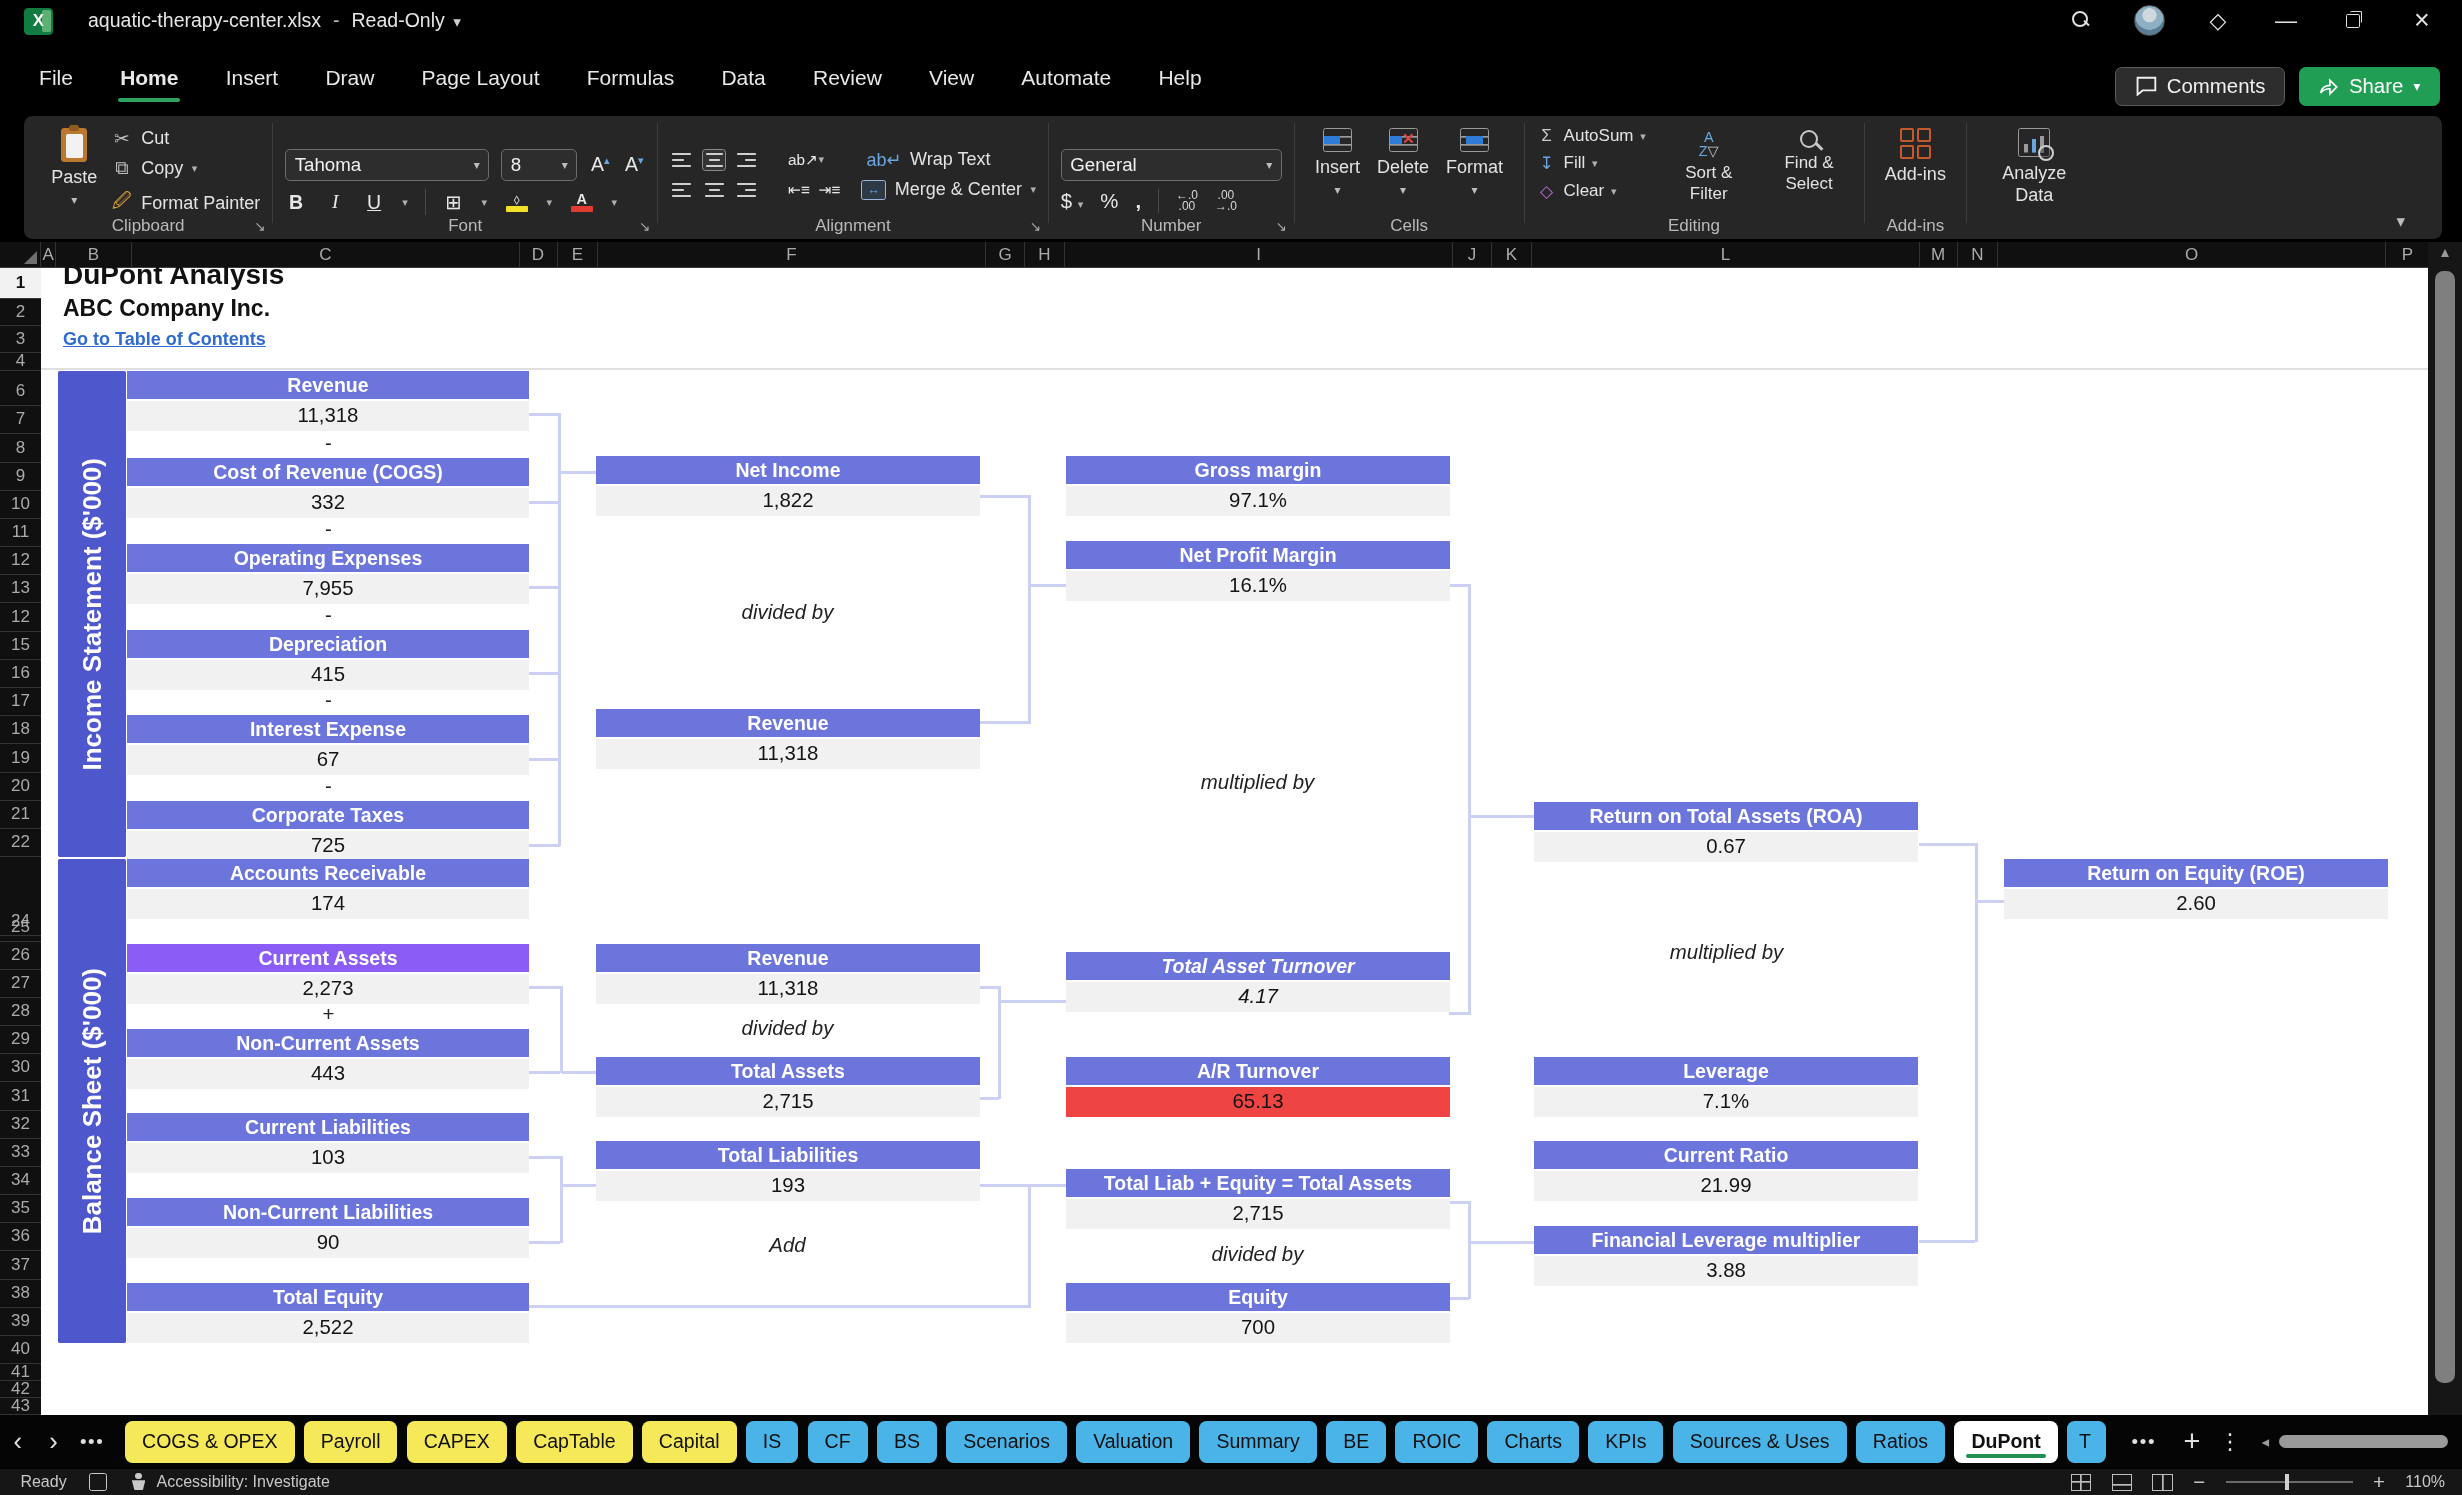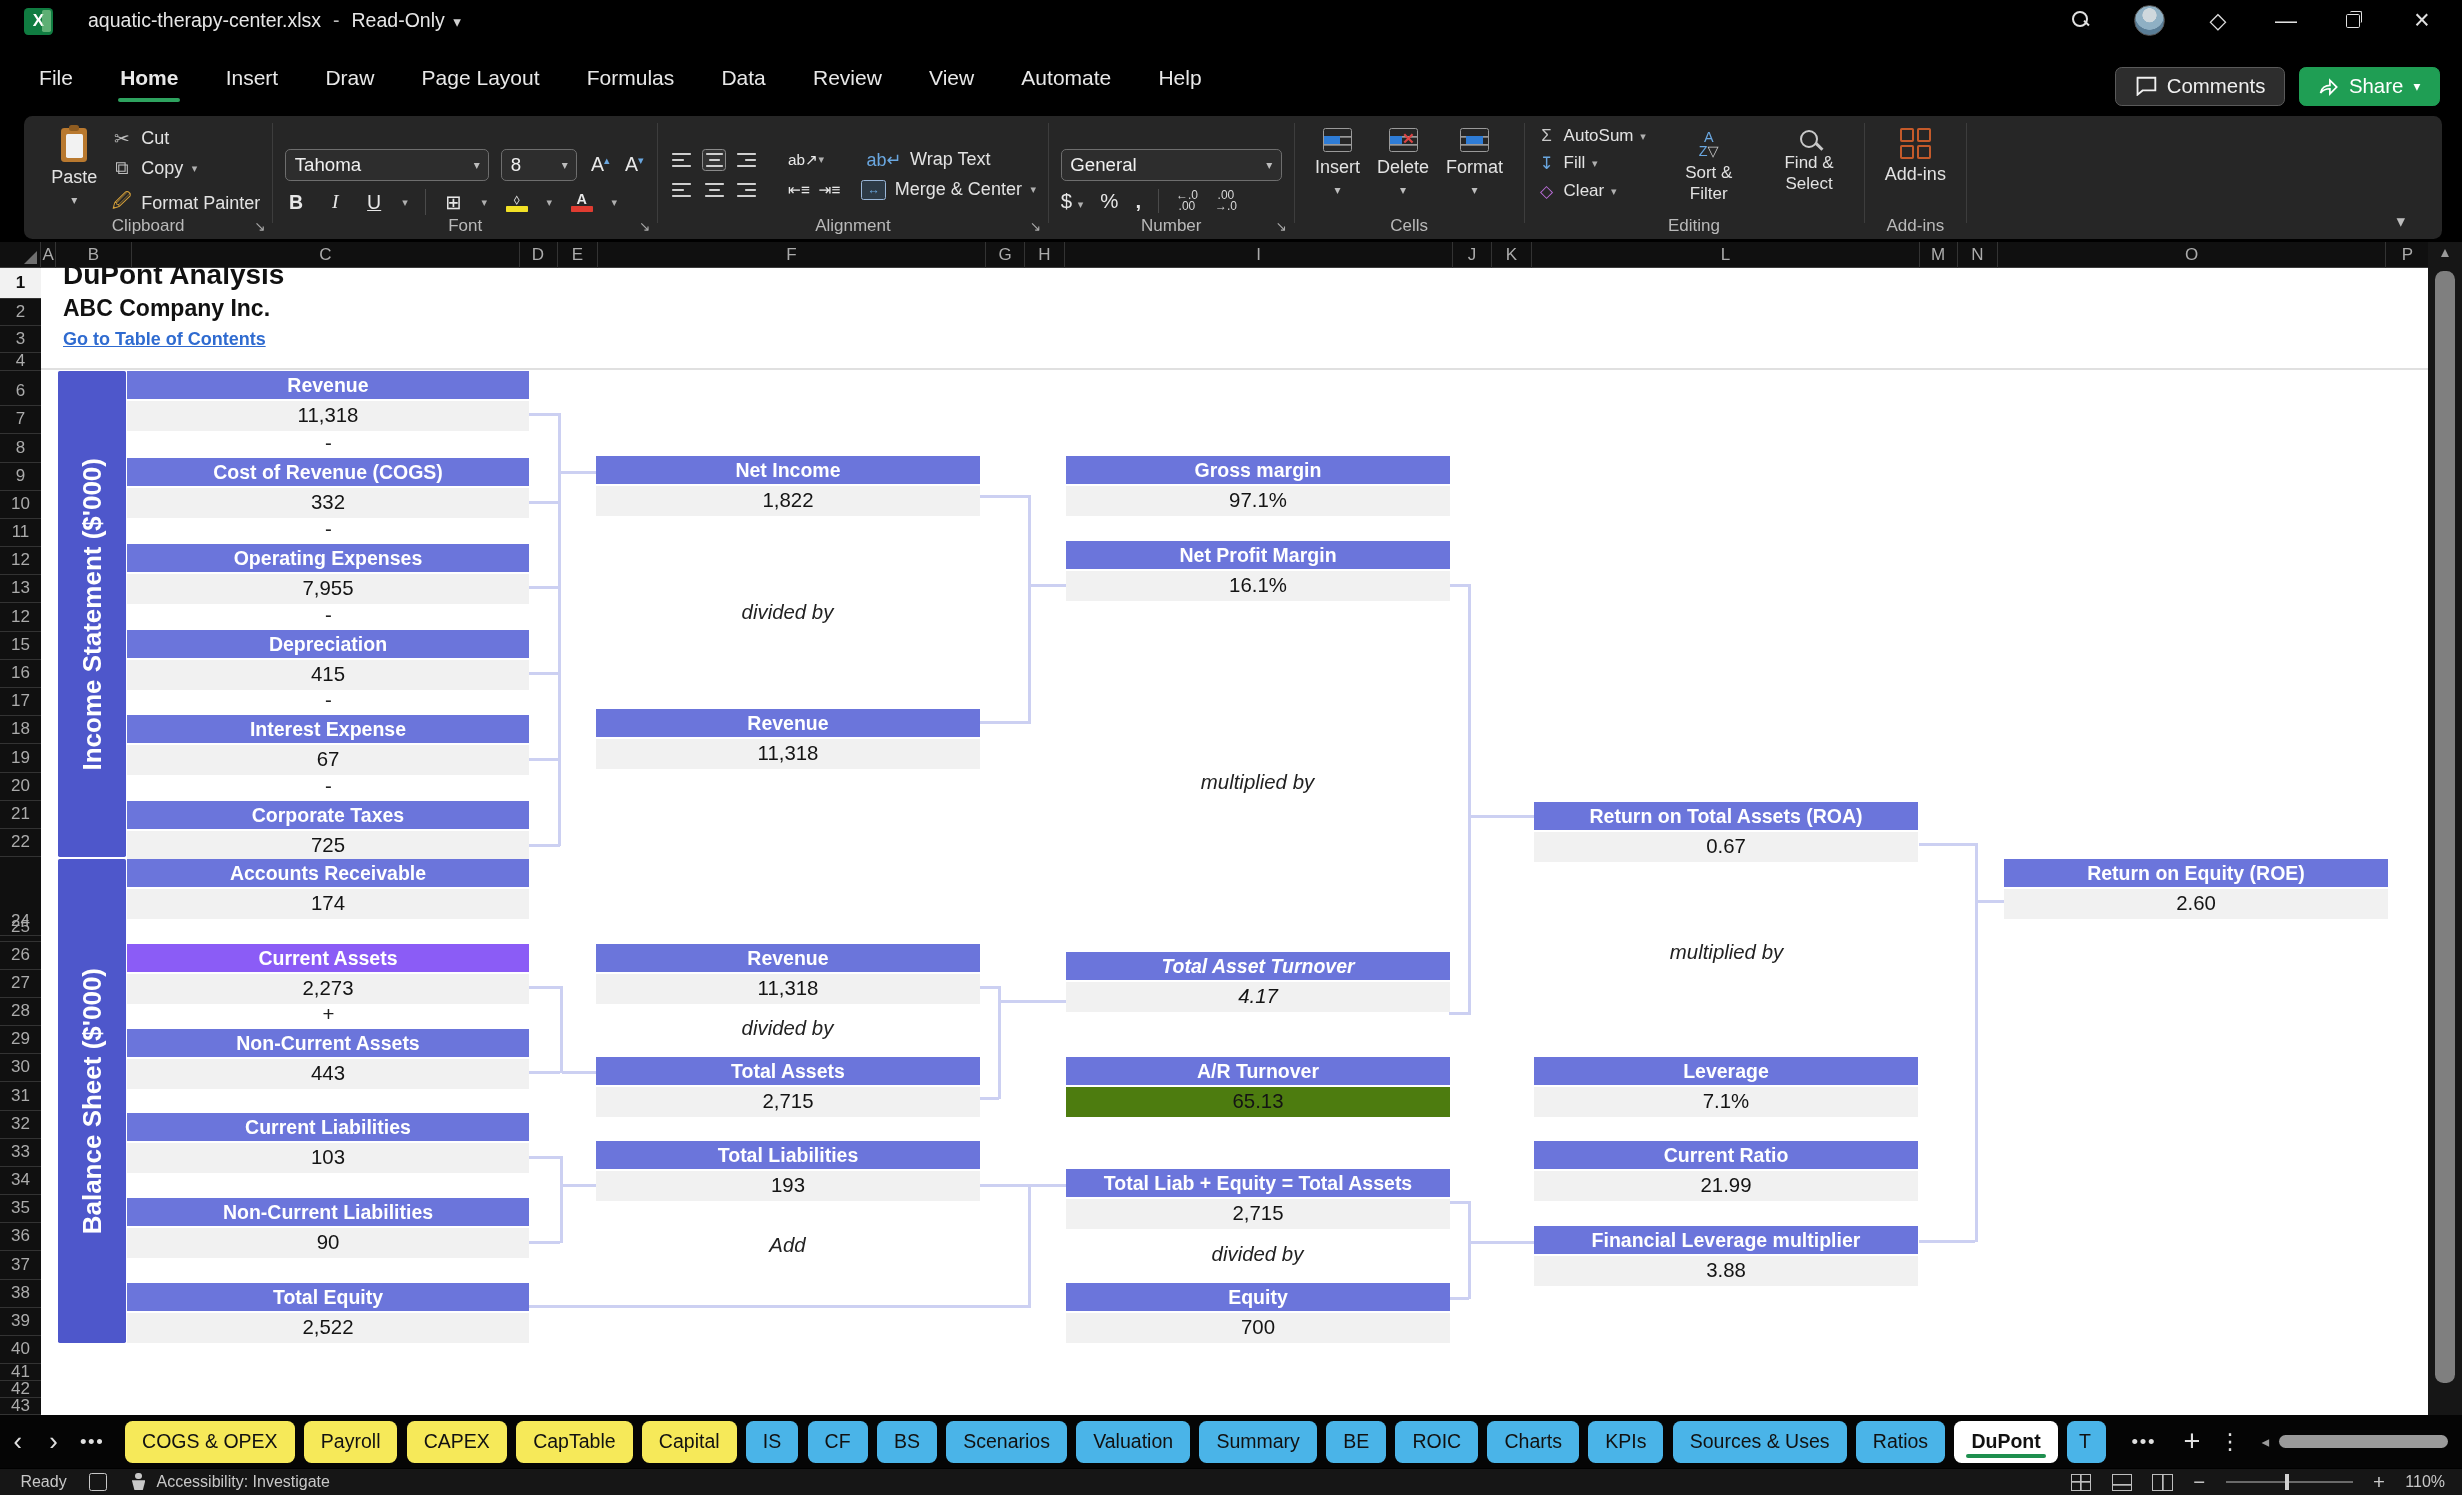--- a/index.html
+++ b/index.html
@@ -420,20 +420,26 @@
             <b></b>
             <b></b>
             <b></b>
           </span>
         <span>Add-ins</span>
       </div>
       <div class="rgroup-label">Add-ins</div>
     </div>
     <div class="rsep"></div>
 
+    <div class="rgroup">
+      <div class="bigbtn">
+        <span class="analyze-ic"></span>
+        <span style="width:93px;text-align:center;line-height:1.25;">Analyze Data</span>
+      </div>
+    </div>
 
     <div id="brand">
       <div class="brand-circle">
           <div class="brand-sq">
             <b></b>
             <b></b>
             <b></b>
             <b></b>
           </div>
         </div>
@@ -636,21 +642,21 @@
         <div class="fc-box" style="left: 1066px; top: 299px; width: 384px;">
           <div class="fc-hdr" style="background: rgb(107, 117, 219);">Net Profit Margin</div>
           <div class="fc-val" style="background: rgb(241, 241, 241);">16.1%</div>
         </div>
         <div class="fc-box" style="left: 1066px; top: 710px; width: 384px; font-style: italic;">
           <div class="fc-hdr" style="background: rgb(107, 117, 219);">Total Asset Turnover</div>
           <div class="fc-val" style="background: rgb(241, 241, 241);">4.17</div>
         </div>
         <div class="fc-box" style="left: 1066px; top: 815px; width: 384px;">
           <div class="fc-hdr" style="background: rgb(107, 117, 219);">A/R Turnover</div>
-          <div class="fc-val" style="background: #4d7c0f;">65.13</div>
+          <div class="fc-val" style="background: #ef4444;">65.13</div>
         </div>
         <div class="fc-box" style="left: 1066px; top: 927px; width: 384px;">
           <div class="fc-hdr" style="background: rgb(107, 117, 219);">Total Liab + Equity = Total Assets</div>
           <div class="fc-val" style="background: rgb(241, 241, 241);">2,715</div>
         </div>
         <div class="fc-box" style="left: 1066px; top: 1041px; width: 384px;">
           <div class="fc-hdr" style="background: rgb(107, 117, 219);">Equity</div>
           <div class="fc-val" style="background: rgb(241, 241, 241);">700</div>
         </div>
         <div class="fc-box" style="left: 1534px; top: 560px; width: 384px;">

